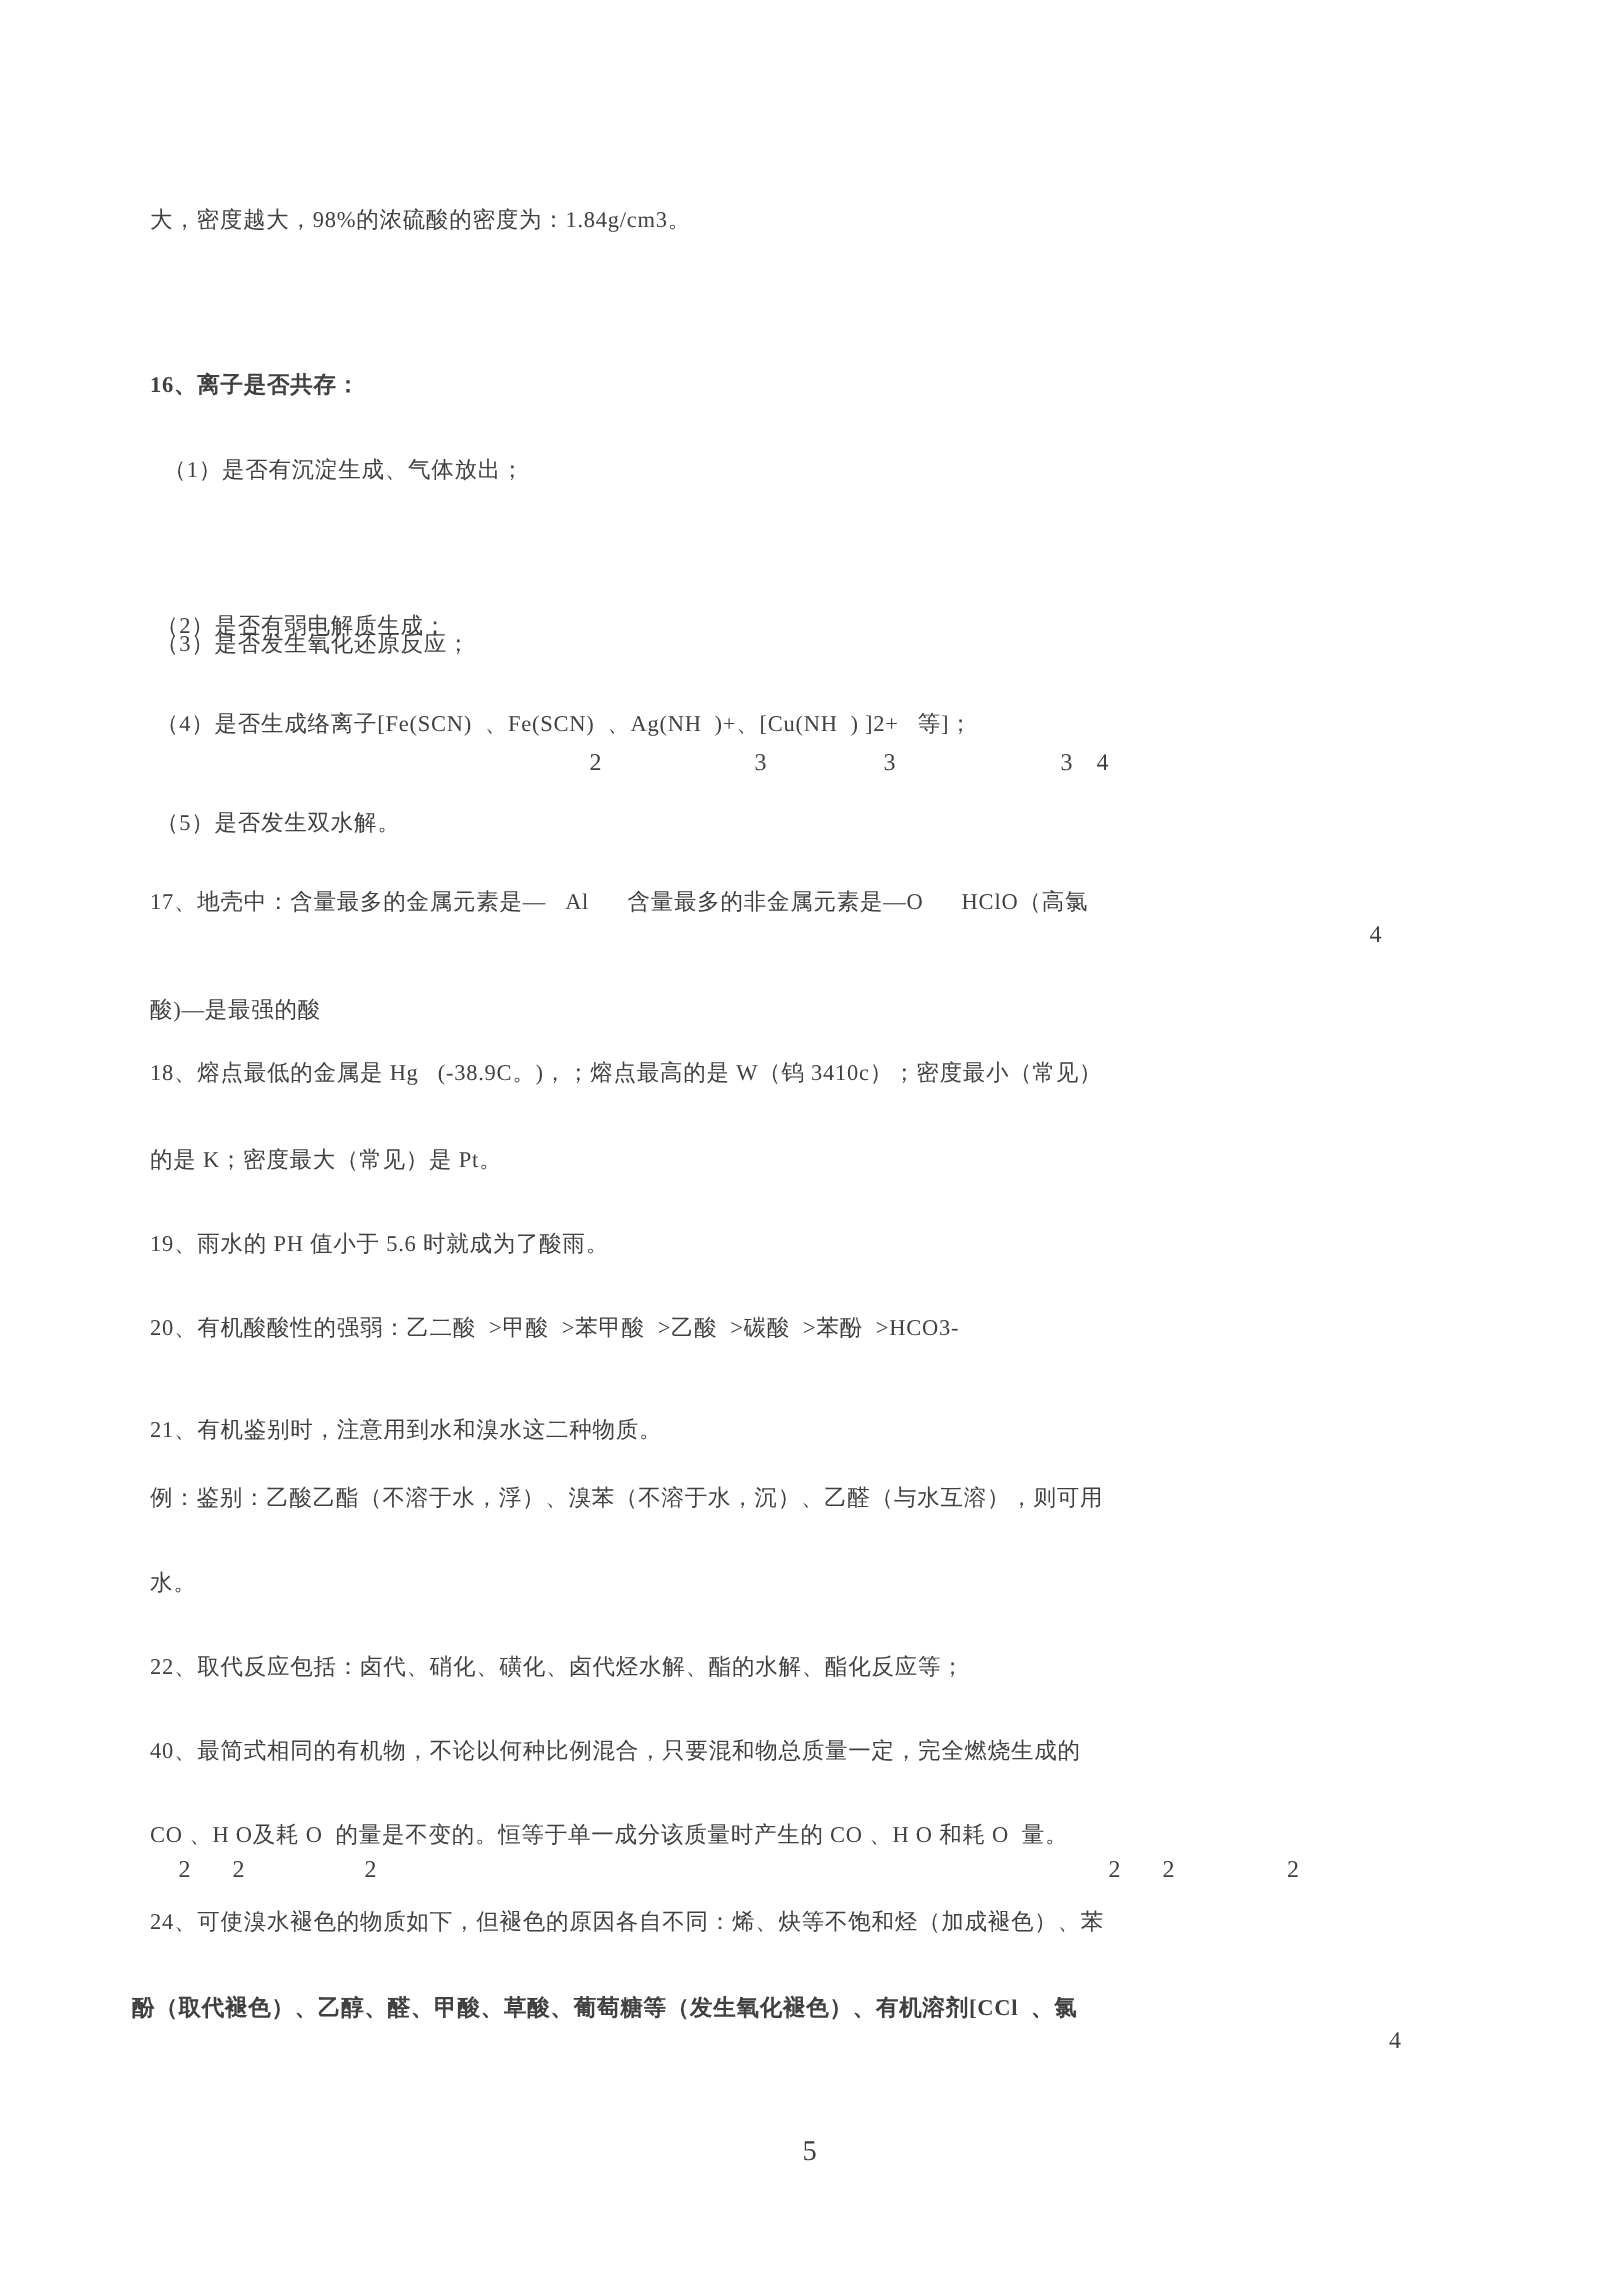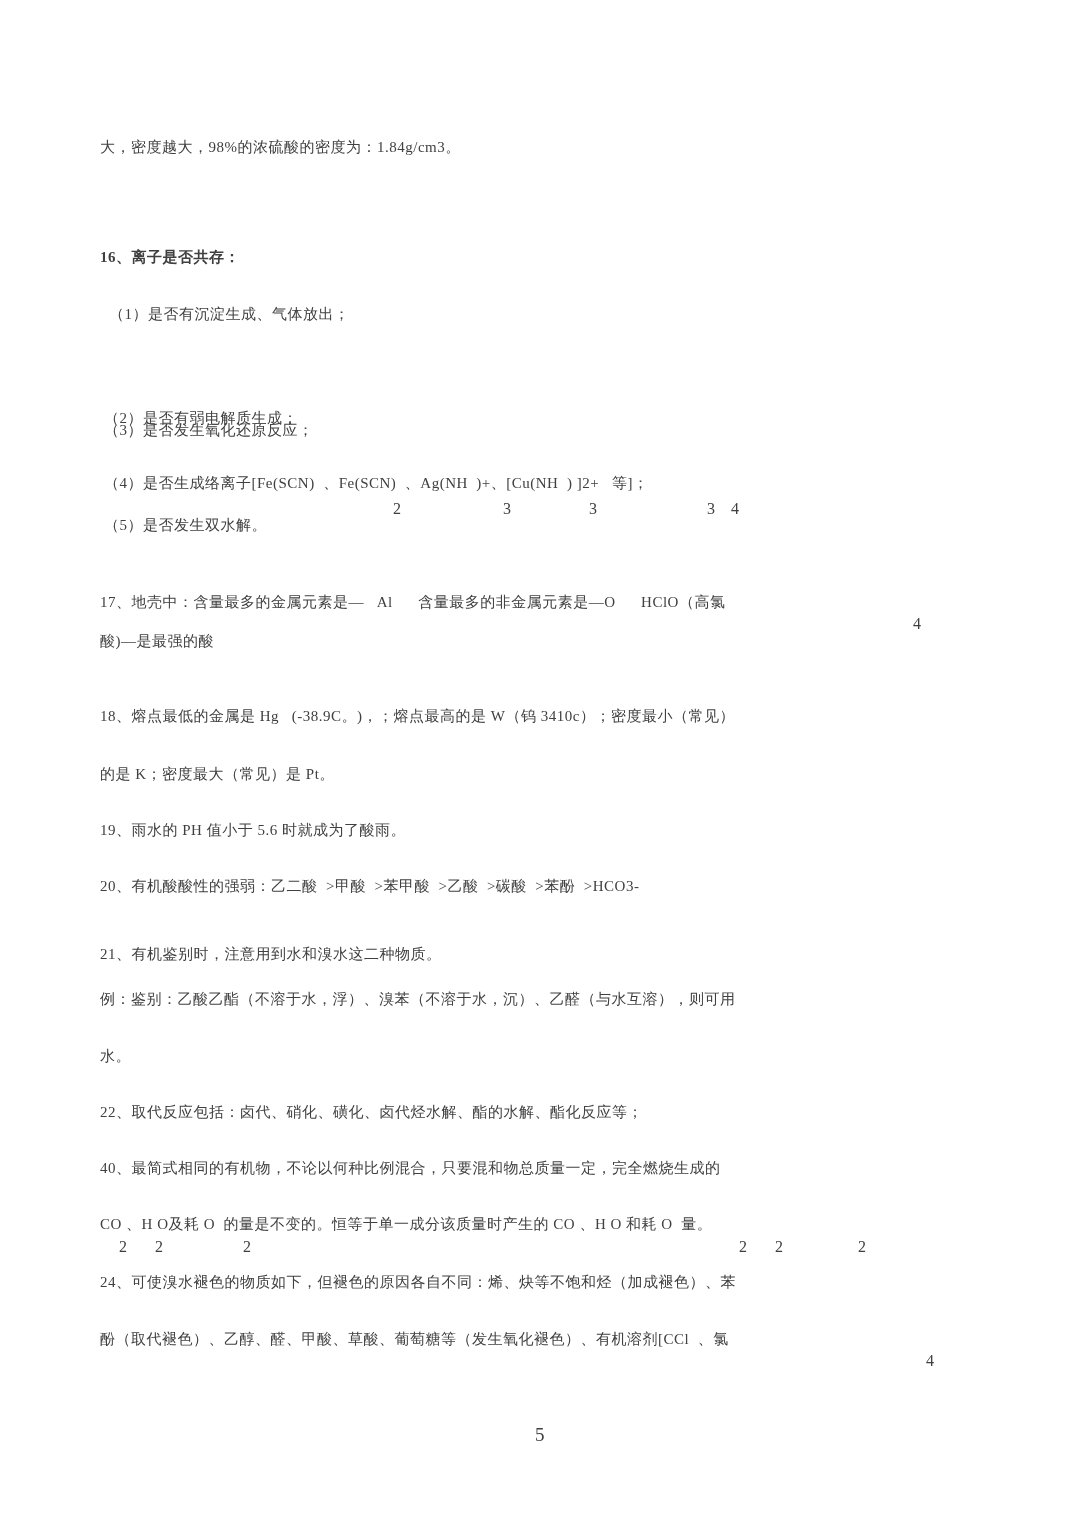--- a/index.html
+++ b/index.html
@@ -50,33 +50,33 @@
 
 <div class="page">
   <div id="lines">
       <div class="line" style="top: 134px; left: 100px;">大，密度越大，98%的浓硫酸的密度为：1.84g/cm3。</div>
       <div class="line" style="top: 244px; left: 100px; font-weight: bold;">16、离子是否共存：</div>
       <div class="line" style="top: 301px; left: 109px;">（1）是否有沉淀生成、气体放出；</div>
       <div class="line" style="top: 359px; left: 104px; margin-top: 46px;">（2）是否有弱电解质生成；</div>
       <div class="line" style="top: 417px; left: 104px;">（3）是否发生氧化还原反应；</div>
       <div class="line" style="top: 470px; left: 104px; text-align: right;">（4）是否生成络离子[Fe(SCN)  、Fe(SCN)  、Ag(NH  )+、[Cu(NH  ) ]2+   等]；</div>
       <div class="line sub" style="top: 500px;"><span class="seg" style="left: 393px;">2</span><span class="seg" style="left: 503px;">3</span><span class="seg" style="left: 589px;">3</span><span class="seg" style="left: 707px;">3</span><span class="seg" style="left: 731px;">4</span></div>
-      <div class="line" style="top: 512px; left: 104px; text-align: right;">（5）是否发生双水解。</div>
+      <div class="line" style="top: 536px; left: 104px; text-align: right;">（5）是否发生双水解。</div>
       <div class="line" style="top: 589px; left: 100px;">17、地壳中：含量最多的金属元素是—   Al      含量最多的非金属元素是—O      HClO（高氯</div>
       <div class="line sub" style="top: 615px;"><span class="seg" style="left: 913px;">4</span></div>
-      <div class="line" style="top: 628px; left: 100px; text-align: right;">酸)—是最强的酸</div>
+      <div class="line" style="top: 661px; left: 100px; text-align: right;">酸)—是最强的酸</div>
       <div class="line" style="top: 703px; left: 100px;">18、熔点最低的金属是 Hg   (-38.9C。)，；熔点最高的是 W（钨 3410c）；密度最小（常见）</div>
       <div class="line" style="top: 761px; left: 100px;">的是 K；密度最大（常见）是 Pt。</div>
       <div class="line" style="top: 817px; left: 100px; font-family: Liberation Serif, serif;">19、雨水的 PH 值小于 5.6 时就成为了酸雨。</div>
       <div class="line" style="top: 873px; left: 100px;">20、有机酸酸性的强弱：乙二酸  &gt;甲酸  &gt;苯甲酸  &gt;乙酸  &gt;碳酸  &gt;苯酚  &gt;HCO3-</div>
       <div class="line" style="top: 929px; left: 100px; margin-top: 12px;">21、有机鉴别时，注意用到水和溴水这二种物质。</div>
       <div class="line" style="top: 986px; left: 100px; text-align: center;">例：鉴别：乙酸乙酯（不溶于水，浮）、溴苯（不溶于水，沉）、乙醛（与水互溶），则可用</div>
       <div class="line" style="top: 1043px; left: 100px;">水。</div>
       <div class="line" style="top: 1099px; left: 100px;">22、取代反应包括：卤代、硝化、磺化、卤代烃水解、酯的水解、酯化反应等；</div>
       <div class="line" style="top: 1155px; left: 100px;">40、最简式相同的有机物，不论以何种比例混合，只要混和物总质量一定，完全燃烧生成的</div>
       <div class="line" style="top: 1211px; left: 100px;">CO 、H O及耗 O  的量是不变的。恒等于单一成分该质量时产生的 CO 、H O 和耗 O  量。</div>
       <div class="line sub" style="top: 1238px;"><span class="seg" style="left: 119px;">2</span><span class="seg" style="left: 155px;">2</span><span class="seg" style="left: 243px;">2</span><span class="seg" style="left: 739px;">2</span><span class="seg" style="left: 775px;">2</span><span class="seg" style="left: 858px;">2</span></div>
       <div class="line" style="top: 1269px; left: 100px;">24、可使溴水褪色的物质如下，但褪色的原因各自不同：烯、炔等不饱和烃（加成褪色）、苯</div>
-      <div class="line" style="top: 1326px; left: 100px;">酚（取代褪色）、乙醇、醛、甲酸、草酸、葡萄糖等（发生氧化褪色）、有机溶剂[CCl  、氯</div>
+      <div class="line" style="top: 1326px; left: 88px; font-weight: bold;">酚（取代褪色）、乙醇、醛、甲酸、草酸、葡萄糖等（发生氧化褪色）、有机溶剂[CCl  、氯</div>
       <div class="line sub" style="top: 1352px;"><span class="seg" style="left: 926px;">4</span></div>
     </div>
   <div class="page-num">5</div>
 </div>
 
 </body></html>

